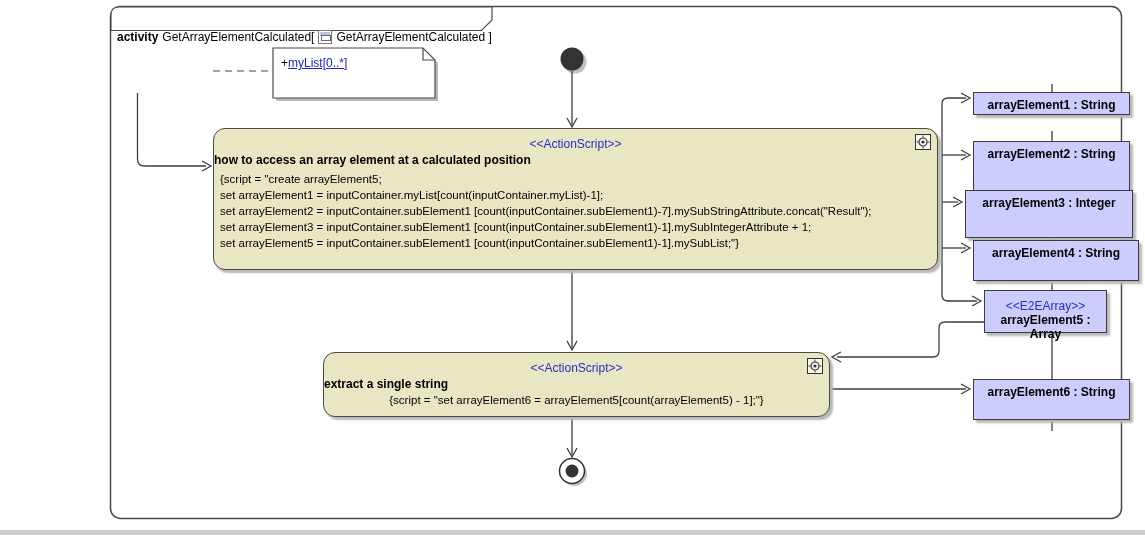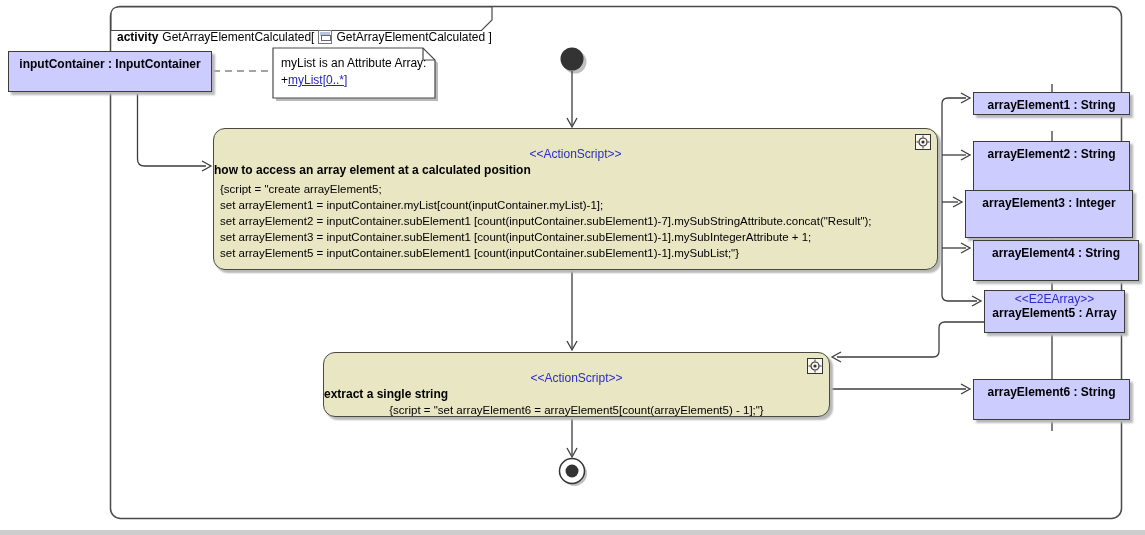--- a/index.html
+++ b/index.html
@@ -24,21 +24,21 @@
     padding-top:5px;
   }
   .objbox .stereo{font-weight:normal;color:var(--stereotype_blue);font-size:12px;line-height:13px}
   .action{
     background:var(--action_fill);
     border:1.4px solid #4a4a42;
     border-radius:12px;
     box-shadow:3px 3px 2px var(--shadow_color);
     font-size:12px;color:#000;
   }
-  .action .stereo{text-align:center;color:var(--stereotype_blue);line-height:15px;padding-top:18px}
+  .action .stereo{text-align:center;color:var(--stereotype_blue);line-height:15px;padding-top:8px}
   .action .atitle{text-align:left;font-weight:bold;line-height:16px}
   .action .script{font-size:11.5px;line-height:16px;padding-left:6px;white-space:nowrap}
   .action .script.centered{text-align:center;padding-left:0}
   .rake{
     position:absolute;top:5px;right:6px;width:16px;height:16px;
     border:1px solid #333;background:#faf8ee;
   }
   .titlebar{
     position:absolute;left:117px;top:10px;z-index:3;
     font-size:12px;color:#000;display:flex;align-items:flex-start;gap:4px;white-space:nowrap;margin-top:20px;
@@ -136,26 +136,22 @@
     </g>
   </svg>
 
   <div class="titlebar">
     <b>activity</b>
     <span>GetArrayElementCalculated[</span>
     <span class="diagicon"></span>
     <span>GetArrayElementCalculated ]</span>
   </div>
 
-  <div class="node objbox" style="left:8px;top:51px;width:204px;height:41px">
-    <span>inputContainer : InputContainer</span>
-  </div>
 
   <div class="notetext">
-    <div>myList is an Attribute Array:</div>
     <div><span>+</span><span class="lnk">myList[0..*]</span></div>
   </div>
 
   <div class="node action" style="left:213px;top:128px;width:725px;height:142px">
     <div class="rake">
       <svg width="14" height="14" viewBox="0 0 14 14">
         <circle cx="7" cy="7" r="4" fill="none" stroke="#333" stroke-width="1.2"></circle>
         <circle cx="7" cy="7" r="1.6" fill="#333"></circle>
         <line x1="7" y1="0.5" x2="7" y2="2.5" stroke="#333"></line>
         <line x1="7" y1="11.5" x2="7" y2="13.5" stroke="#333"></line>
@@ -195,21 +191,21 @@
   </div>
   <div class="node objbox" style="left:973px;top:141px;width:157px;height:56px">
     <span>arrayElement2 : String</span>
   </div>
   <div class="node objbox" style="left:965px;top:190px;width:168px;height:48px">
     <span>arrayElement3 : Integer</span>
   </div>
   <div class="node objbox" style="left:973px;top:240px;width:166px;height:41px">
     <span>arrayElement4 : String</span>
   </div>
-  <div class="node objbox" style="left:984px;top:290px;width:141px;height:43px;padding-top:2px">
+  <div class="node objbox" style="left:984px;top:290px;width:123px;height:43px;padding-top:9px">
     <div class="stereo">&lt;&lt;E2EArray&gt;&gt;</div>
     <div>arrayElement5 : Array</div>
   </div>
   <div class="node objbox" style="left:973px;top:379px;width:157px;height:41px">
     <span>arrayElement6 : String</span>
   </div>
 
   <div id="bottomstrip"></div>
 </div>
 

